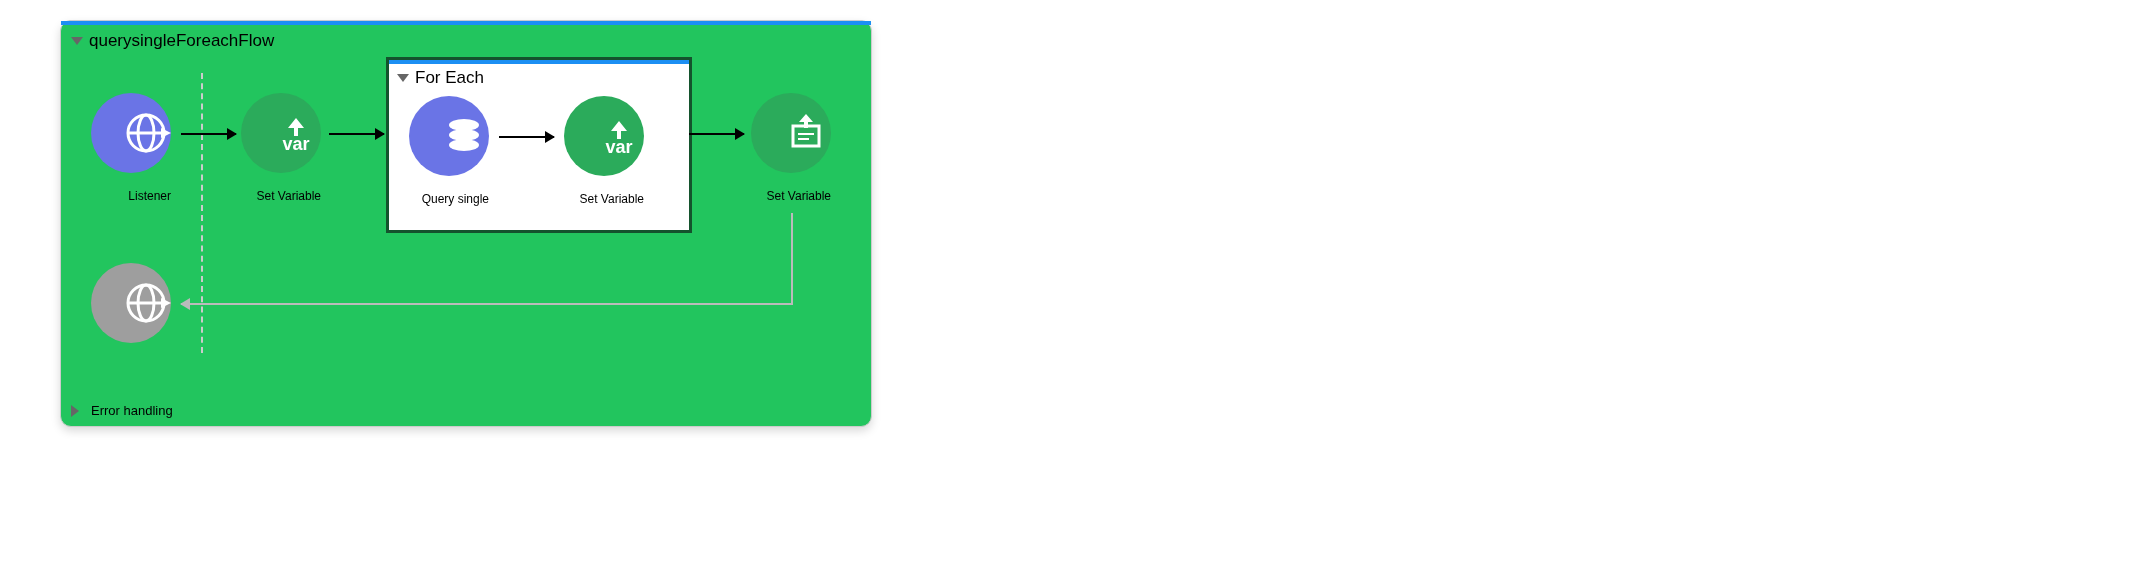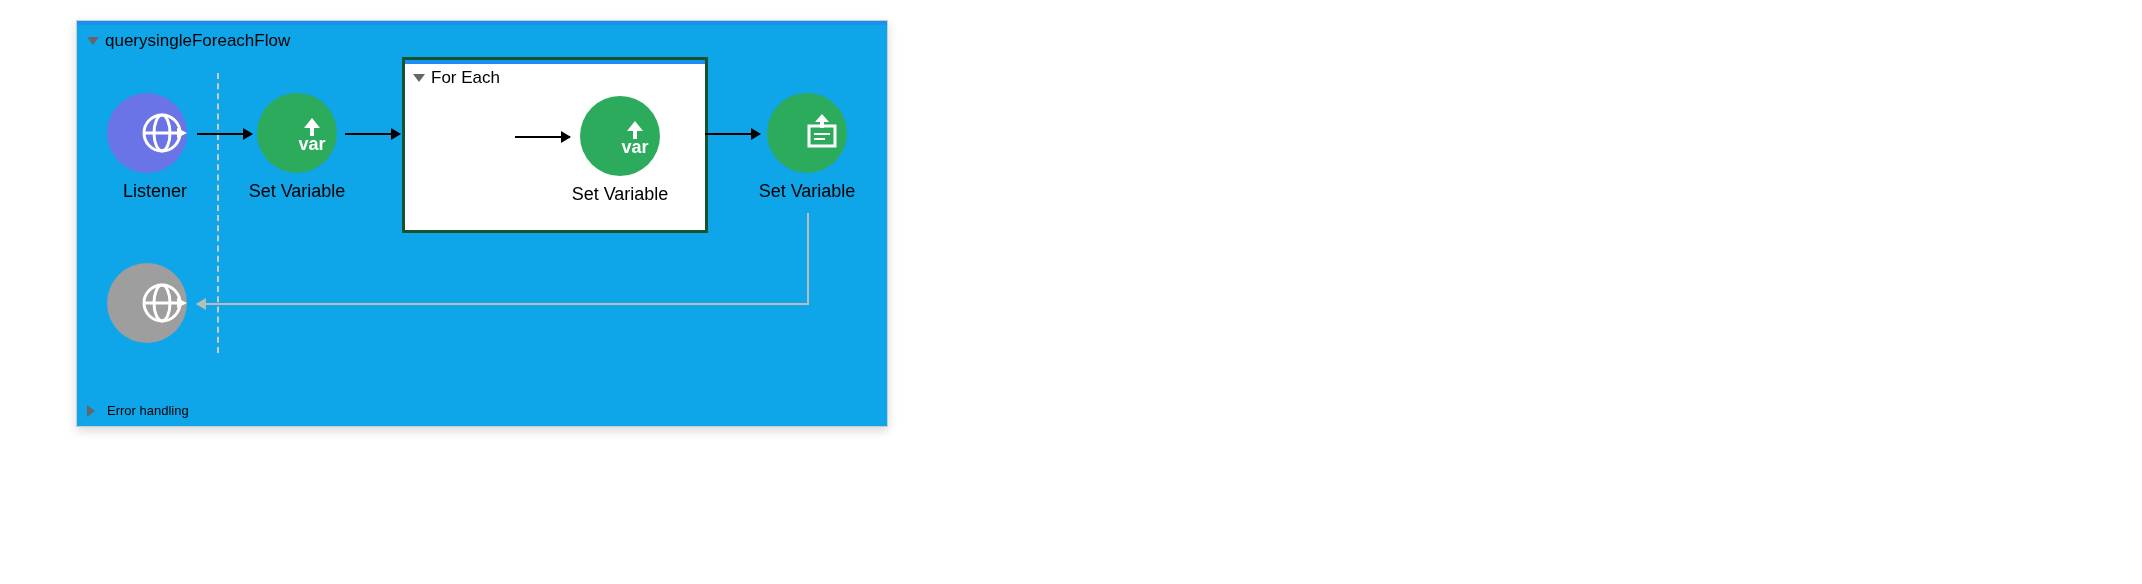--- a/index.html
+++ b/index.html
@@ -1,30 +1,30 @@
 <!DOCTYPE html>
 <html><head>
 <meta charset="utf-8">
 <style>
   html,body{margin:0;padding:0;background:#fff;font-family:-apple-system,BlinkMacSystemFont,"Segoe UI",Arial,sans-serif;font-size:16px;color:#000}
   .canvas{width:2142px;height:584px;position:relative}
-  .panel{position:absolute;left:76px;top:20px;width:810px;height:405px;background:#0ea5e9;border:1px solid #ccc;border-radius:0;box-shadow:0 4px 10px rgba(0,0,0,.15)}
+  .panel{position:absolute;left:60px;top:20px;width:810px;height:405px;background:#22c55e;border:1px solid #ccc;border-radius:11px;box-shadow:0 4px 10px rgba(0,0,0,.15)}
   .panel-header{height:4px;background:#1c8ff3}
   .panel-title-row{display:flex;align-items:center;padding:6px 10px 2px 10px}
   .tri{width:0;height:0;border-style:solid;margin-right:6px}
   .tri-down{border-width:8px 6px 0 6px;border-color:#666 transparent transparent transparent}
   .tri-right{border-width:6px 0 6px 8px;border-color:transparent transparent transparent #666}
   .panel-title{font-size:17px}
   .flow-area{position:relative;height:300px}
   .node{position:absolute;width:80px;text-align:center}
   .circ{width:80px;height:80px;border-radius:50%;display:flex;align-items:center;justify-content:flex-end;margin:0 auto}
   .blue{background:#6a74e6}
   .green{background:#2bab5b}
   .grey{background:#9e9e9e}
-  .lbl{margin-top:8px;font-size:18px;white-space:nowrap;position:relative;left:50%;transform:translateX(-50%);display:inline-block}
+  .lbl{margin-top:16px;font-size:12px;white-space:nowrap;position:relative;left:50%;transform:translateX(-50%);display:inline-block}
   .arrow{position:absolute;height:2px;background:#000}
   .arrow::after{content:"";position:absolute;right:-1px;top:-5px;width:0;height:0;border-style:solid;border-width:6px 0 6px 10px;border-color:transparent transparent transparent #000}
   .arrow-grey{background:#bbb}
   .arrow-grey::after{content:"";position:absolute;left:-1px;top:-5px;width:0;height:0;border-style:solid;border-width:6px 10px 6px 0;border-color:transparent #bbb transparent transparent}
   .dash{position:absolute;width:0;border-left:2px dashed #ccc}
   .scope{position:absolute;border:3px solid #14532d;background:#fff}
   .scope-header{height:4px;background:#1c8ff3}
   .scope-title-row{display:flex;align-items:center;padding:4px 8px 2px 8px}
   .err-row{position:absolute;left:10px;bottom:8px;display:flex;align-items:center}
   svg{display:block}
@@ -72,20 +72,30 @@
 
       <div class="arrow" style="left:268px;top:80px;width:55px"></div>
 
       <div class="scope" style="left:325px;top:4px;width:300px;height:170px">
         <div class="scope-header"></div>
         <div class="scope-title-row">
           <div class="tri tri-down"></div>
           <div style="font-size:17px">For Each</div>
         </div>
 
+        <div class="node" style="left:20px;top:36px">
+          <div class="circ blue">
+            <svg width="50" height="50" viewBox="0 0 50 50">
+              <ellipse cx="25" cy="14" rx="15" ry="6" fill="#fff"></ellipse>
+              <ellipse cx="25" cy="24" rx="15" ry="6" fill="#fff"></ellipse>
+              <ellipse cx="25" cy="34" rx="15" ry="6" fill="#fff"></ellipse>
+            </svg>
+          </div>
+          <div class="lbl">Query single</div>
+        </div>
 
         <div class="arrow" style="left:110px;top:76px;width:55px"></div>
 
         <div class="node" style="left:175px;top:36px">
           <div class="circ green">
             <svg width="50" height="50" viewBox="0 0 50 50">
               <polygon points="25,10 33,20 27,20 27,28 23,28 23,20 17,20" fill="#fff"></polygon>
               <text x="25" y="42" font-size="18" font-family="Arial" fill="#fff" text-anchor="middle" font-weight="bold">var</text>
             </svg>
           </div>

